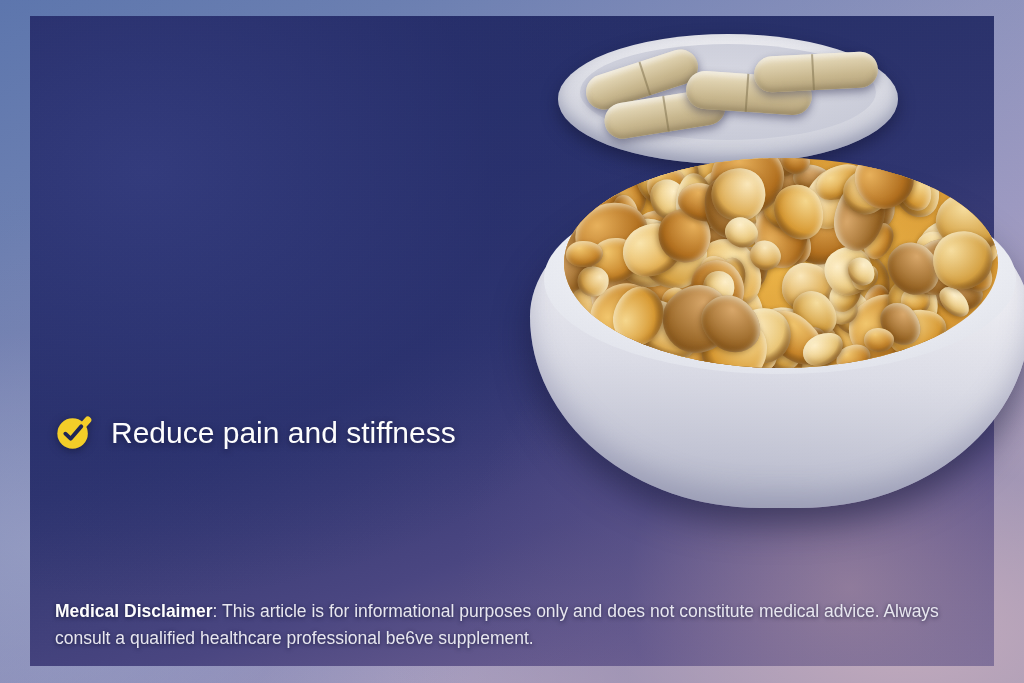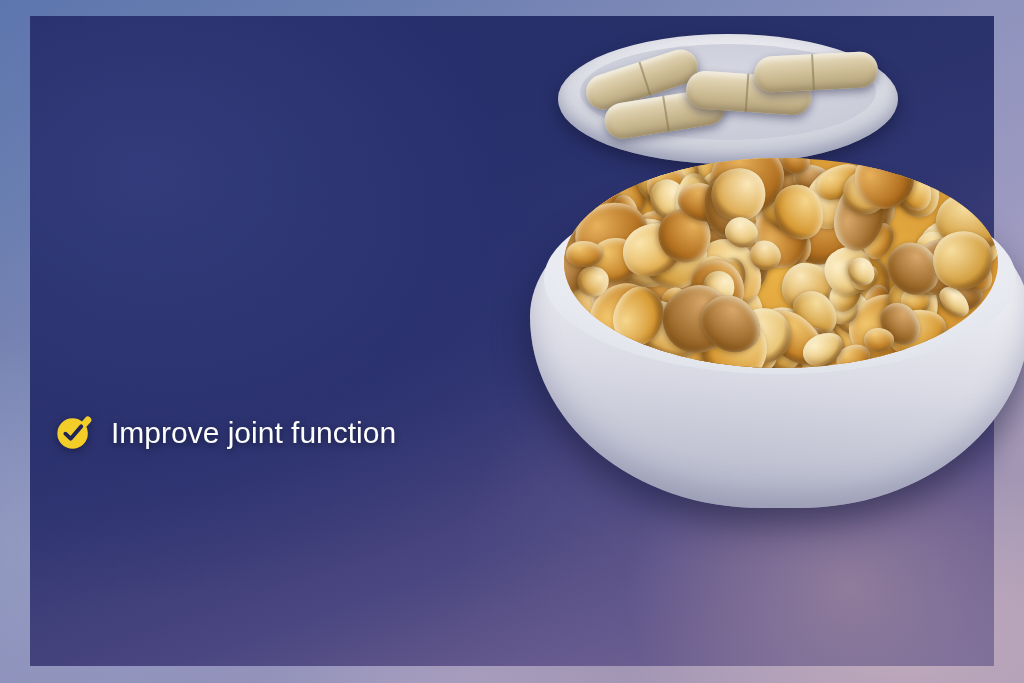--- a/index.html
+++ b/index.html
@@ -395,20 +395,21 @@
   <div class="content">
 
 
     <div class="bullets" id="bullets">
         <div class="bullet">
           <span class="check-icon"><svg viewBox="0 0 40 40" width="37" height="37">
               <circle cx="19" cy="21" r="16.5" fill="#f5cf28"></circle>
               <path d="M10.5 21.5 L16.8 27.6 L35.5 6.5" fill="none" stroke="#f5cf28" stroke-width="7.5" stroke-linecap="round" stroke-linejoin="round"></path>
               <path d="M11.2 21.3 L16.9 26.7 L28.4 13.4" fill="none" stroke="#1e2556" stroke-width="4.2" stroke-linecap="round" stroke-linejoin="round"></path>
             </svg></span>
-          <span class="bullet-label">Improve joint function</span>
+          <span class="bullet-label">Reduce pain and stiffness</span>
         </div>
       </div>
   </div>
 
+  <div class="disclaimer"><span class="dlabel">Medical Disclaimer</span><span>: This article is for informational purposes only and does not constitute medical advice. Always consult a qualified healthcare professional be6ve supplement.</span></div>
 
   <div class="grain"></div>
 </div>
 
 </body></html>

